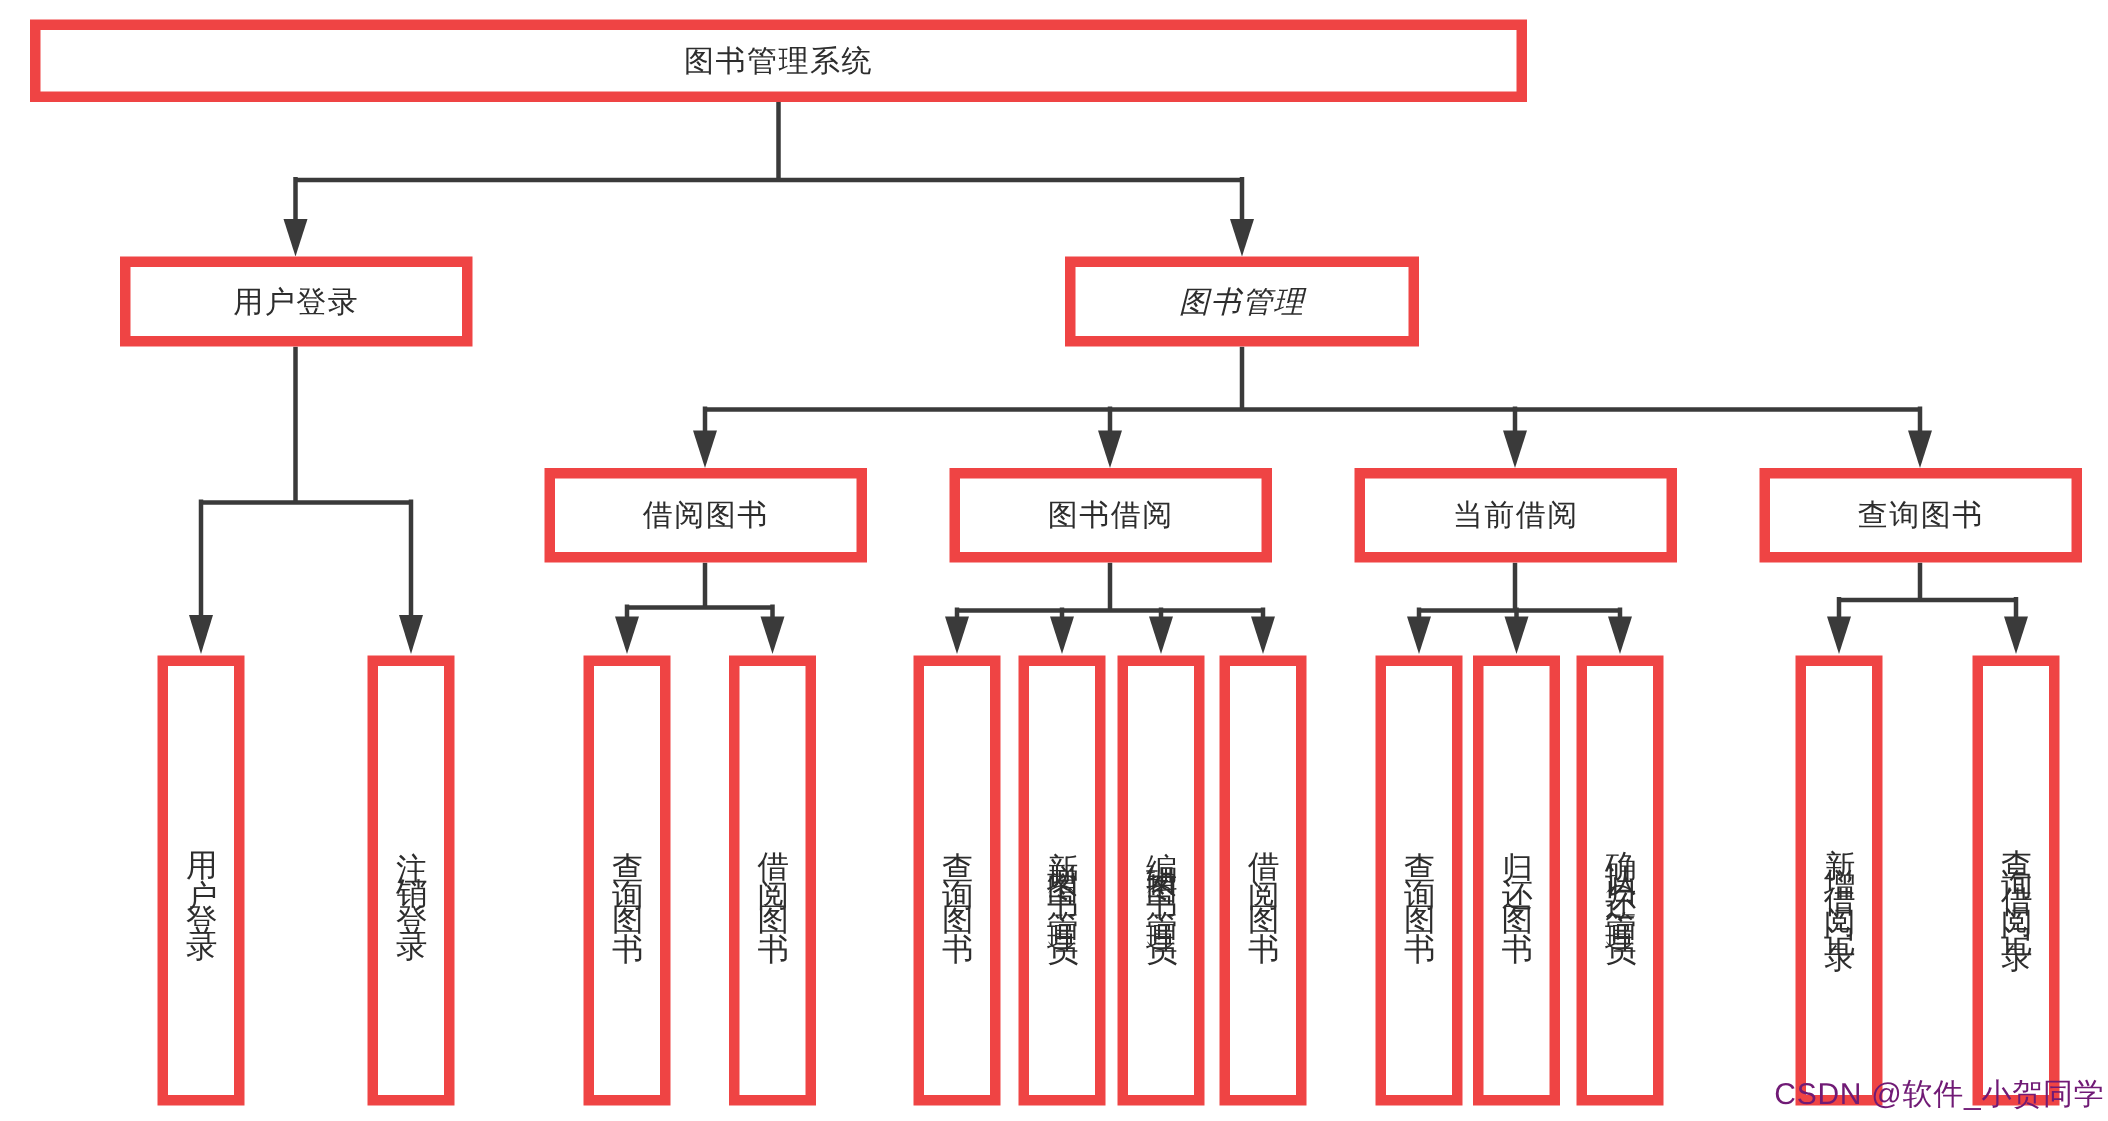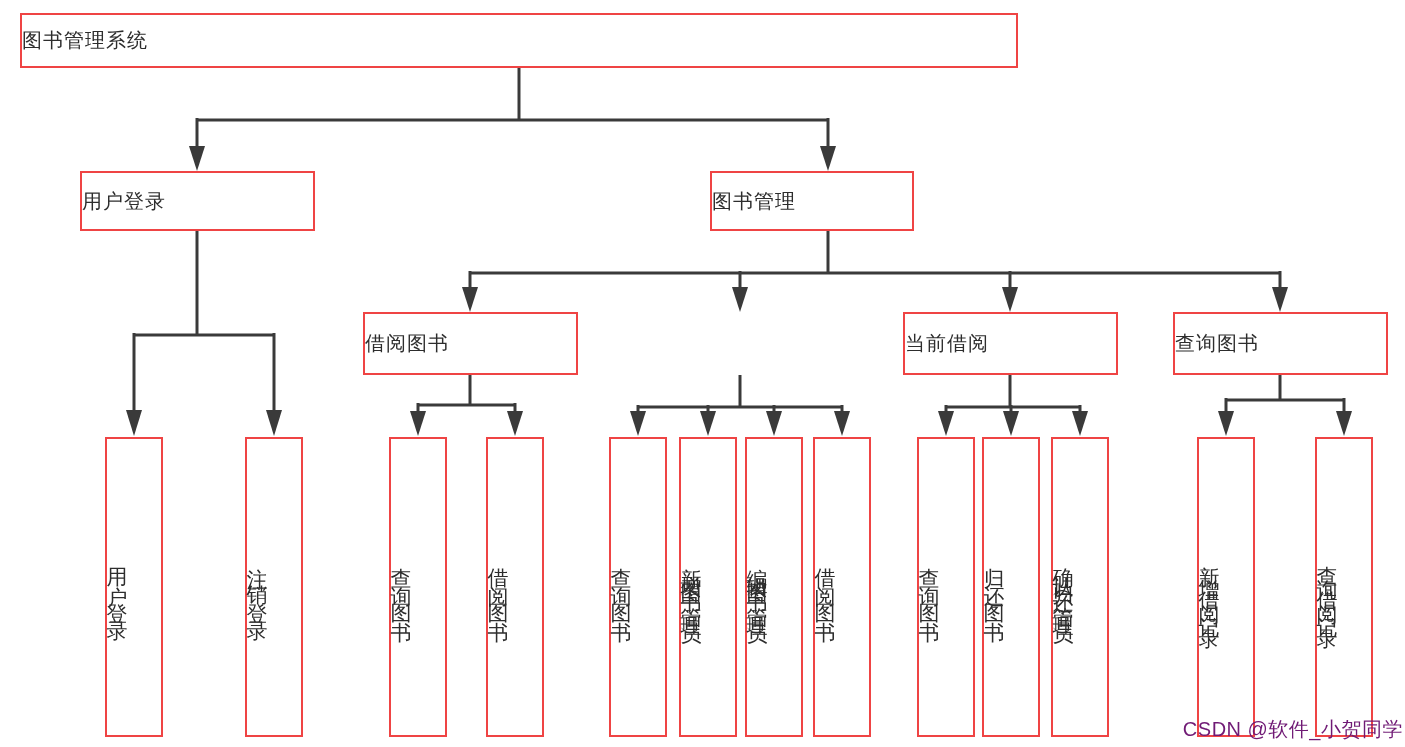--- a/index.html
+++ b/index.html
@@ -5,22 +5,22 @@
   html,body{margin:0;padding:0;background:#ffffff;}
   body{
     width:1405px;height:747px;overflow:hidden;position:relative;
     font-family:"Liberation Sans","DejaVu Sans",sans-serif;
     color:#2d2d2d;
   }
   .canvas{position:absolute;left:0;top:0;width:1405px;height:747px;background:#ffffff;}
   svg.connectors{position:absolute;left:0;top:0;z-index:1;}
   .box{
     position:absolute;z-index:2;background:#ffffff;
-    border:2px solid #ef4444;box-sizing:border-box;
-    display:flex;align-items:center;justify-content:flex-start;
+    border:7px solid #ef4444;box-sizing:border-box;
+    display:flex;align-items:center;justify-content:center;
   }
   .hlabel{font-size:20px;letter-spacing:1px;white-space:nowrap;}
   .vtext{
     writing-mode:vertical-rl;text-orientation:mixed;
     font-size:21px;line-height:1;white-space:nowrap;
   }
   .sp4{letter-spacing:0.85em;}
   .sp6{letter-spacing:0.6em;}
   .sp9{letter-spacing:0.38em;}
   .watermark{
@@ -99,26 +99,29 @@
     </g>
   </svg>
 
   <div class="box" style="left:20px;top:13px;width:998px;height:55px;">
     <span class="hlabel">图书管理系统</span>
   </div>
 
   <div class="box" style="left:80px;top:171px;width:235px;height:60px;">
     <span class="hlabel">用户登录</span>
   </div>
-  <div class="box" style="left:710px;top:171px;width:204px;height:60px;">
+  <div class="box" style="left:710px;top:171px;width:236px;height:60px;font-style:italic;">
     <span class="hlabel">图书管理</span>
   </div>
 
   <div class="box" style="left:363px;top:312px;width:215px;height:63px;">
     <span class="hlabel">借阅图书</span>
+  </div>
+  <div class="box" style="left:633px;top:312px;width:215px;height:63px;">
+    <span class="hlabel">图书借阅</span>
   </div>
   <div class="box" style="left:903px;top:312px;width:215px;height:63px;">
     <span class="hlabel">当前借阅</span>
   </div>
   <div class="box" style="left:1173px;top:312px;width:215px;height:63px;">
     <span class="hlabel">查询图书</span>
   </div>
 
   <div class="box" style="left:105px;top:437px;width:58px;height:300px;">
     <span class="vtext sp4">用户登录</span>

